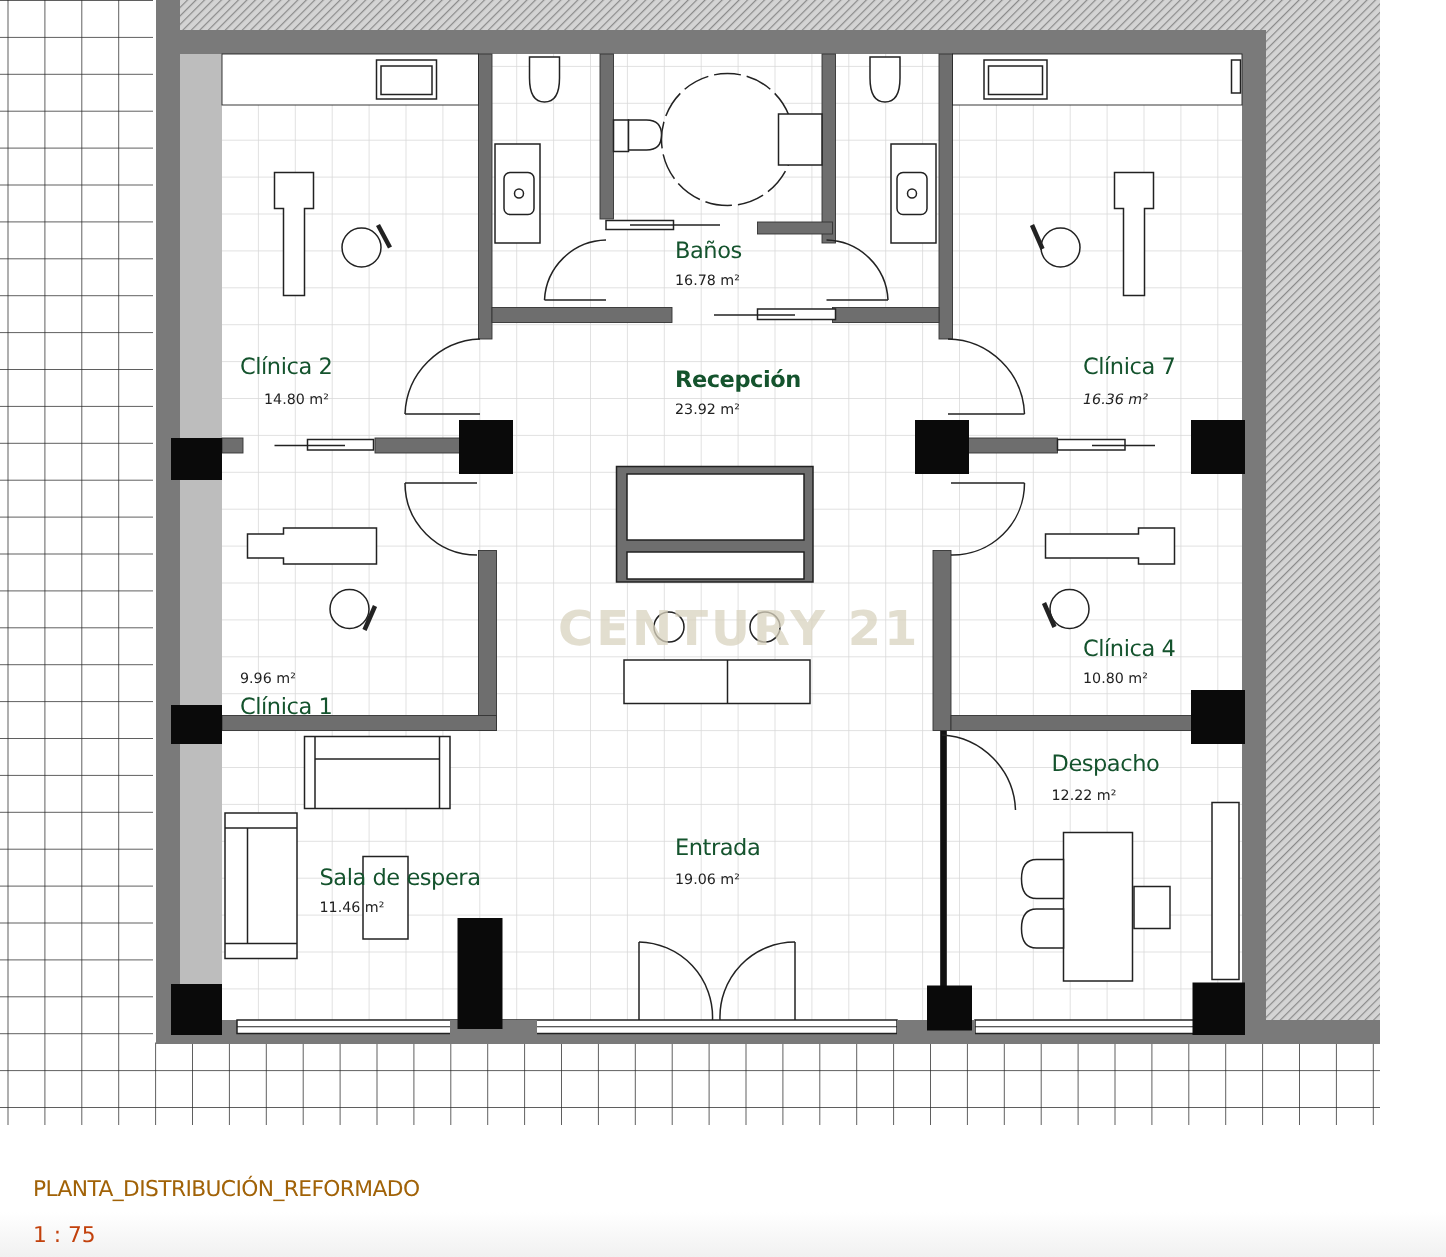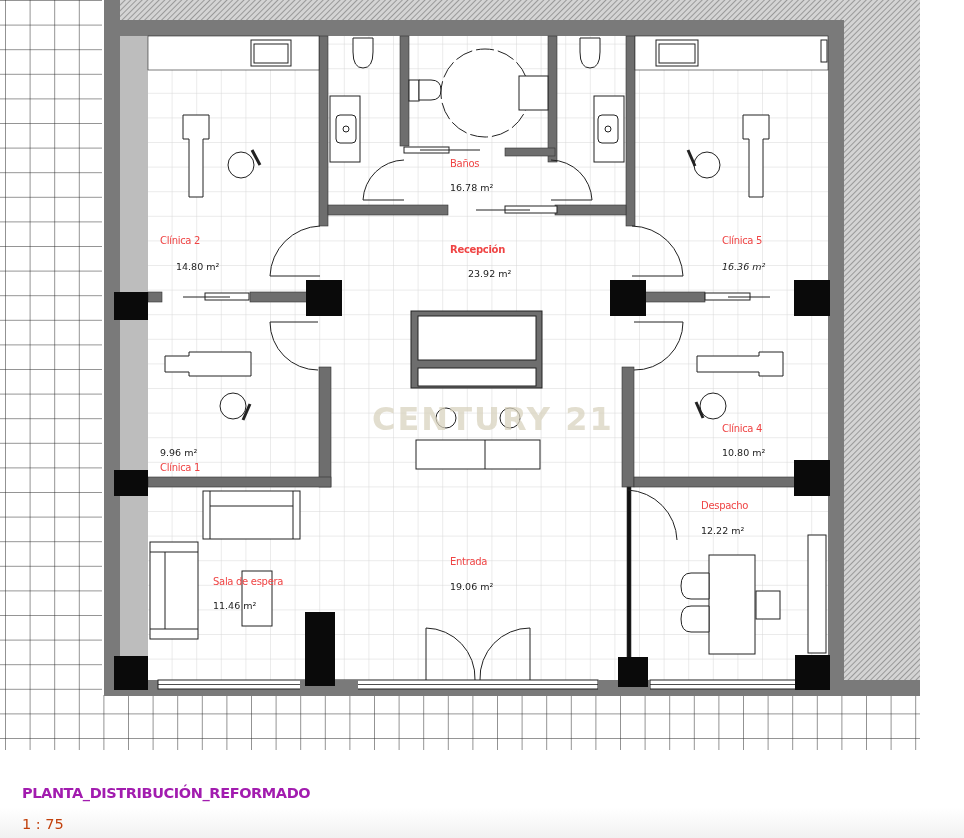--- a/index.html
+++ b/index.html
@@ -1,21 +1,21 @@
 <!DOCTYPE html>
 <html><head>
 <meta charset="utf-8">
 <style>
   html,body{margin:0;padding:0;background:#ffffff;}
   body{width:964px;height:838px;position:relative;overflow:hidden;font-family:"DejaVu Sans",sans-serif;}
   #plan{position:absolute;left:0;top:0;}
-  .room-label{position:absolute;font-family:"DejaVu Sans",sans-serif;font-size:10px;color:#ef4444;white-space:nowrap;letter-spacing:-0.3px;}
+  .room-label{position:absolute;font-family:"DejaVu Sans",sans-serif;font-size:15px;color:#14532d;white-space:nowrap;letter-spacing:-0.3px;}
   .room-area{position:absolute;font-family:"DejaVu Sans",sans-serif;font-size:9.5px;color:#222;white-space:nowrap;}
   .watermark{position:absolute;left:372px;top:400px;font-family:"DejaVu Sans",sans-serif;font-size:32px;font-weight:bold;color:#d9d3bf;letter-spacing:2px;opacity:0.75;}
-  .caption{position:absolute;left:22px;top:785px;font-family:"DejaVu Sans",sans-serif;font-size:14.5px;font-weight:bold;color:#a21caf;letter-spacing:-0.4px;}
+  .caption{position:absolute;left:22px;top:785px;font-family:"DejaVu Sans",sans-serif;font-size:14.5px;font-weight:normal;color:#a16207;letter-spacing:-0.4px;}
   .scale{position:absolute;left:22px;top:816px;font-family:"DejaVu Sans",sans-serif;font-size:14.5px;color:#c2410c;}
   .footer-band{position:absolute;left:0;top:808px;width:964px;height:30px;background:linear-gradient(#ffffff,#f1f1f1);}
 </style>
 </head>
 <body>
 
 <svg id="plan" width="964" height="838" viewBox="0 0 964 838" xmlns="http://www.w3.org/2000/svg">
   <defs>
     <pattern id="hatch" patternUnits="userSpaceOnUse" width="4" height="4" patternTransform="rotate(45)">
       <rect width="4" height="4" fill="#d4d4d4"></rect>
@@ -196,28 +196,28 @@
 </svg>
 
 <div class="watermark">CENTURY 21</div>
 
 <div>
   <div class="room-label" style="left:450px;top:158px;">Baños</div>
   <div class="room-area" style="left:450px;top:182px;">16.78 m²</div>
 </div>
 <div>
   <div class="room-label" style="left:450px;top:244px;font-weight:bold;">Recepción</div>
-  <div class="room-area" style="left:450px;top:268px;margin-left:18px;">23.92 m²</div>
+  <div class="room-area" style="left:450px;top:268px;">23.92 m²</div>
 </div>
 <div>
   <div class="room-label" style="left:160px;top:235px;">Clínica 2</div>
   <div class="room-area" style="left:176px;top:261px;">14.80 m²</div>
 </div>
 <div>
-  <div class="room-label" style="left:722px;top:235px;">Clínica 5</div>
+  <div class="room-label" style="left:722px;top:235px;">Clínica 7</div>
   <div class="room-area" style="left:722px;top:261px;font-style:italic;">16.36 m²</div>
 </div>
 <div>
   <div class="room-label" style="left:160px;top:423px;margin-top:39px;">Clínica 1</div>
   <div class="room-area" style="left:160px;top:447px;text-align:center;">9.96 m²</div>
 </div>
 <div>
   <div class="room-label" style="left:722px;top:423px;">Clínica 4</div>
   <div class="room-area" style="left:722px;top:447px;">10.80 m²</div>
 </div>

